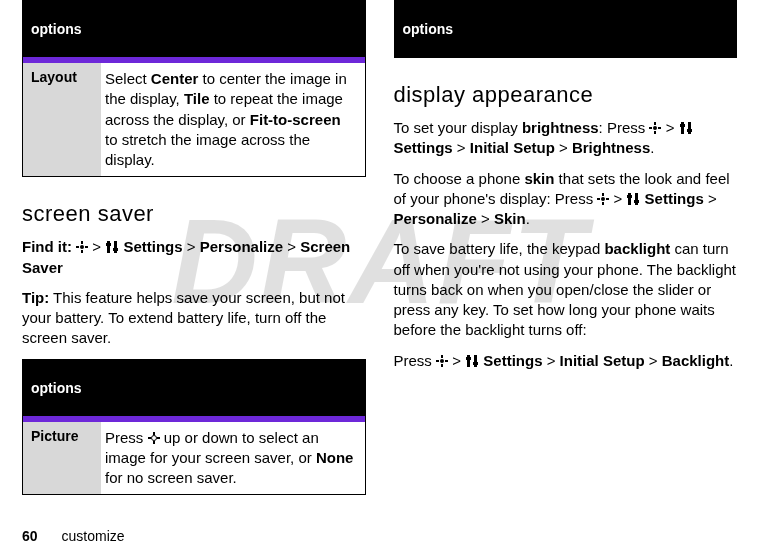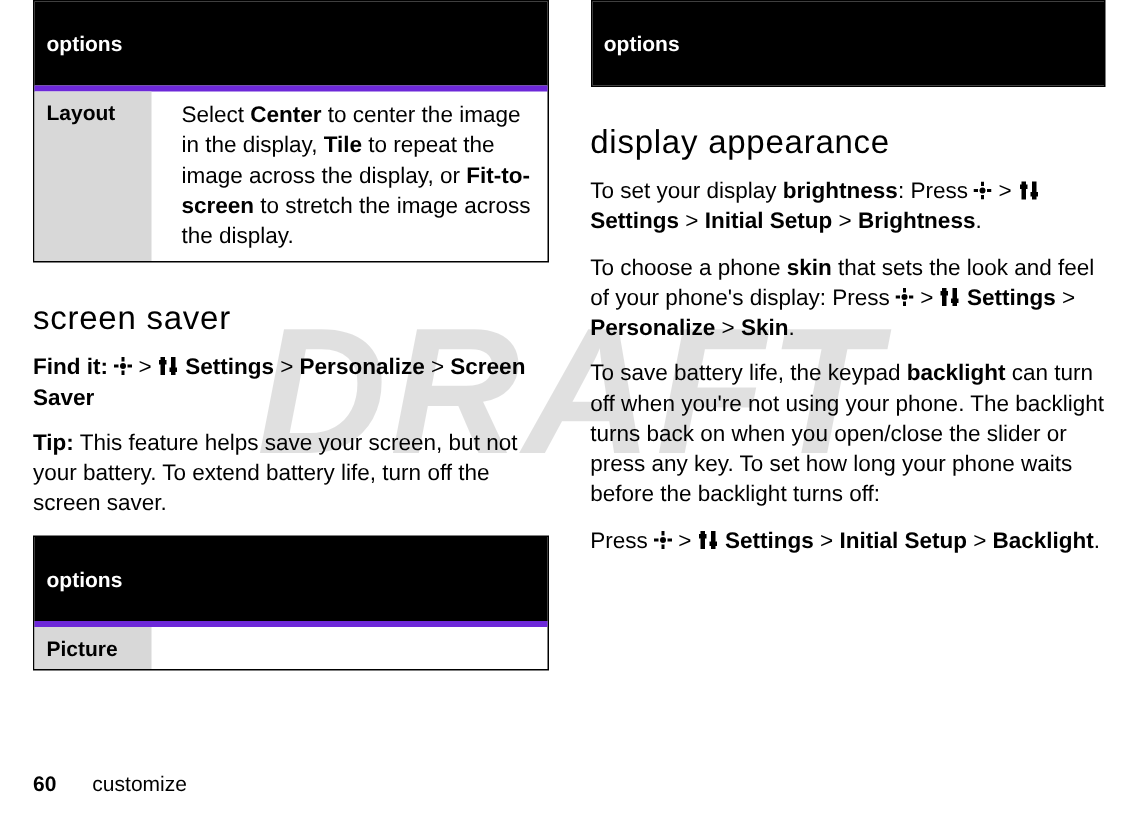--- a/index.html
+++ b/index.html
@@ -46,22 +46,21 @@
   }
   .opt-header {
     background: #000;
     color: #fff;
     font-weight: bold;
     padding: 20px 8px;
     font-size: 14px;
   }
   .opt-row {
     display: flex;
-    border-top: 4px solid #6d28d9;
-    gap: 16px;
+    border-top: 6px solid #6d28d9;
   }
   .opt-row:first-of-type { border-top: none; }
   .opt-cell-label {
     background: #d8d8d8;
     font-weight: bold;
     padding: 6px 8px;
     width: 78px;
     font-size: 14px;
     font-family: "Arial Narrow", Arial, sans-serif;
     font-stretch: condensed;
@@ -96,21 +95,21 @@
     vertical-align: -1px;
   }
   .settings-icon {
     display: inline-block;
     width: 14px;
     height: 14px;
     vertical-align: -2px;
   }
   .footer {
     position: absolute;
-    bottom: 14px;
+    bottom: 0;
     left: 22px;
     font-size: 14px;
     z-index: 1;
     text-align: right;
   }
   .footer .pnum { font-weight: bold; margin-right: 24px; }
   .chev { font-family: Arial; }
 </style>
 </head>
 <body>
@@ -156,20 +155,29 @@
     </p>
 
     <p class="body">
       <span class="bold">Tip:</span><span> This feature helps save your screen, but not your battery. To extend battery life, turn off the screen saver.</span>
     </p>
 
     <div class="opt-table">
       <div class="opt-header">options</div>
       <div class="opt-row">
         <div class="opt-cell-label">Picture</div>
+        <div class="opt-cell-body">
+          <span>Press </span><svg class="nav-icon" viewBox="0 0 12 12">
+              <rect x="5" y="0" width="2" height="3" fill="#000"></rect>
+              <rect x="5" y="9" width="2" height="3" fill="#000"></rect>
+              <rect x="0" y="5" width="3" height="2" fill="#000"></rect>
+              <rect x="9" y="5" width="3" height="2" fill="#000"></rect>
+              <circle cx="6" cy="6" r="2.5" fill="none" stroke="#000" stroke-width="1"></circle>
+            </svg><span> up or down to select an image for your screen saver, or </span><span class="cond-bold">None</span><span> for no screen saver.</span>
+        </div>
       </div>
     </div>
 
   </div>
 
   <div class="col">
 
     <div class="opt-table">
       <div class="opt-header">options</div>
     </div>

